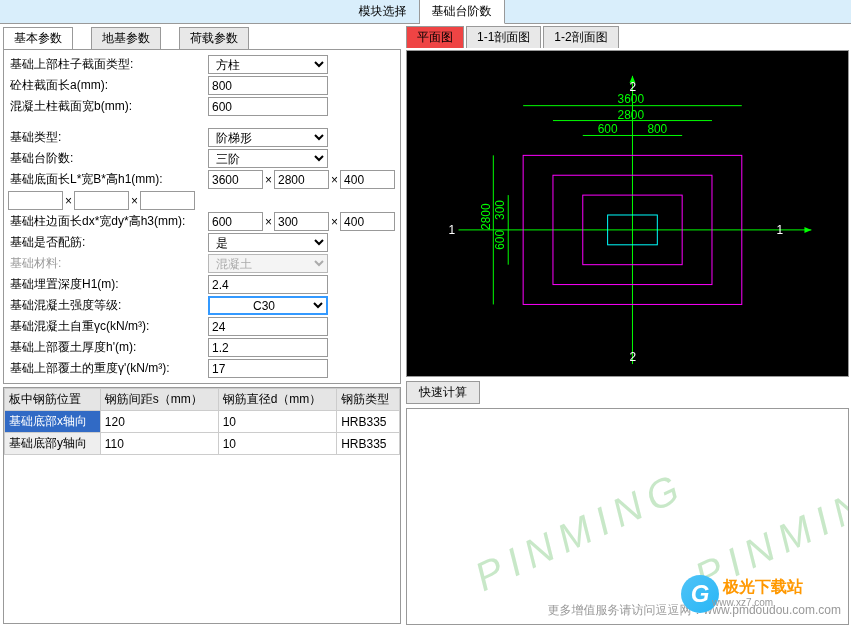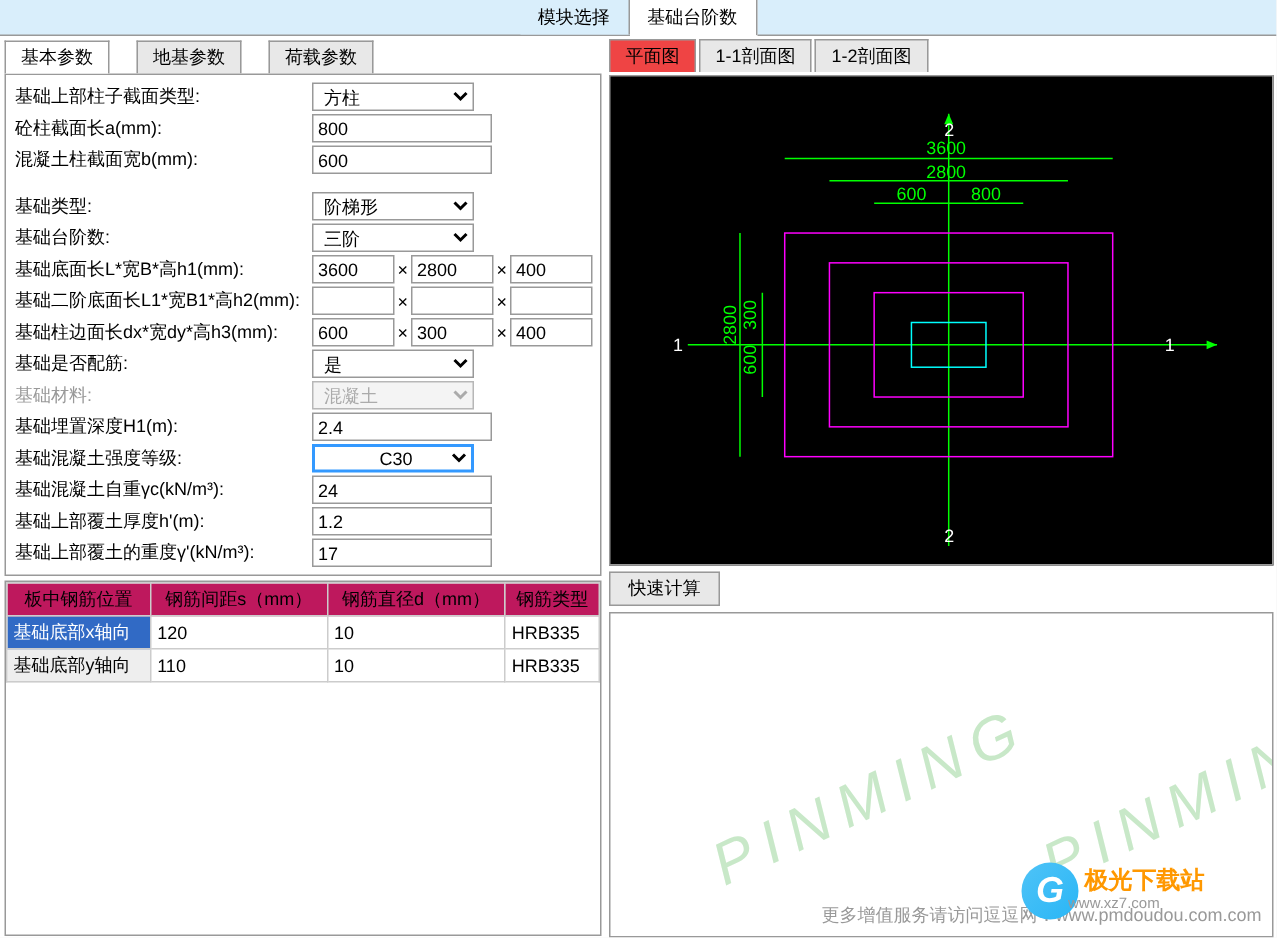--- a/index.html
+++ b/index.html
@@ -16,31 +16,31 @@
 .sub-tabs { display: flex; margin: 3px 3px 0 3px; gap: 16px; }
 .sub-tab { padding: 2px 10px; border: 1px solid #999; background: #e8e8e8; cursor: pointer; margin-right: 2px; border-bottom: none; }
 .sub-tab.active { background: #fff; position: relative; z-index: 2; }
 
 .params { border: 1px solid #999; margin: 0 3px; padding: 4px; background: #fff; flex: 0 0 auto; }
 .param-row { display: flex; align-items: center; height: 21px; }
 .param-label { width: 200px; color: #000; padding-left: 2px; }
 .param-label.disabled { color: #999; }
 .param-control { flex: 1; display: flex; gap: 0; align-items: center; }
 .param-control select, .param-control input { border: 1px solid #999; height: 19px; padding: 0 3px; background: #fff; }
-.param-control select { width: 108px; }
+.param-control select { width: 120px; }
 .param-control select.disabled { background: #f0f0f0; color: #888; }
 .param-control input.w55 { width: 55px; }
 .param-control input.w120 { width: 120px; }
 .param-control .mul { padding: 0 2px; }
 select.highlight { border: 2px solid #3399ff; padding-left: 39px; }
 
 .grid-wrap { border: 1px solid #999; margin: 3px; flex: 1; background: #fff; overflow: hidden; }
 table.grid { width: 100%; border-collapse: collapse; }
 table.grid th, table.grid td { border: 1px solid #ccc; padding: 2px 4px; text-align: left; background: #fff; }
-table.grid th { background: #be185d; font-weight: normal; text-align: center; }
+table.grid th { background: #e5e5e5; font-weight: normal; }
 table.grid td.rowhead { background: #eee; }
 table.grid td.rowhead.selected { background: #316ac5; color: #fff; }
 
 .right-tabs { display: flex; margin-bottom: 2px; }
 .right-tab { padding: 2px 10px; border: 1px solid #999; background: #e8e8e8; cursor: pointer; margin-right: 2px; border-bottom: none; }
 .right-tab.active { background: #ef4444; }
 
 .canvas-wrap { border: 1px solid #999; background: #000; height: 327px; position: relative; overflow: hidden; }
 .quick-btn { margin: 4px 0; padding: 2px 12px; border: 1px solid #999; background: #e8e8e8; cursor: pointer; width: fit-content; }
 
@@ -109,21 +109,20 @@
         <div class="param-label">基础底面长L*宽B*高h1(mm):</div>
         <div class="param-control">
           <input class="w55" value="3600" style="">
           <span class="mul">×</span>
           <input class="w55" value="2800" style="">
           <span class="mul">×</span>
           <input class="w55" value="400" style="">
         </div>
       </div>
       <div class="param-row">
-        <div class="param-label">基础二阶底面长L1*宽B1*高h2(mm):</div>
         <div class="param-control">
           <input class="w55" value="" style="">
           <span class="mul">×</span>
           <input class="w55" value="" style="">
           <span class="mul">×</span>
           <input class="w55" value="" style="">
         </div>
       </div>
       <div class="param-row">
         <div class="param-label">基础柱边面长dx*宽dy*高h3(mm):</div>

